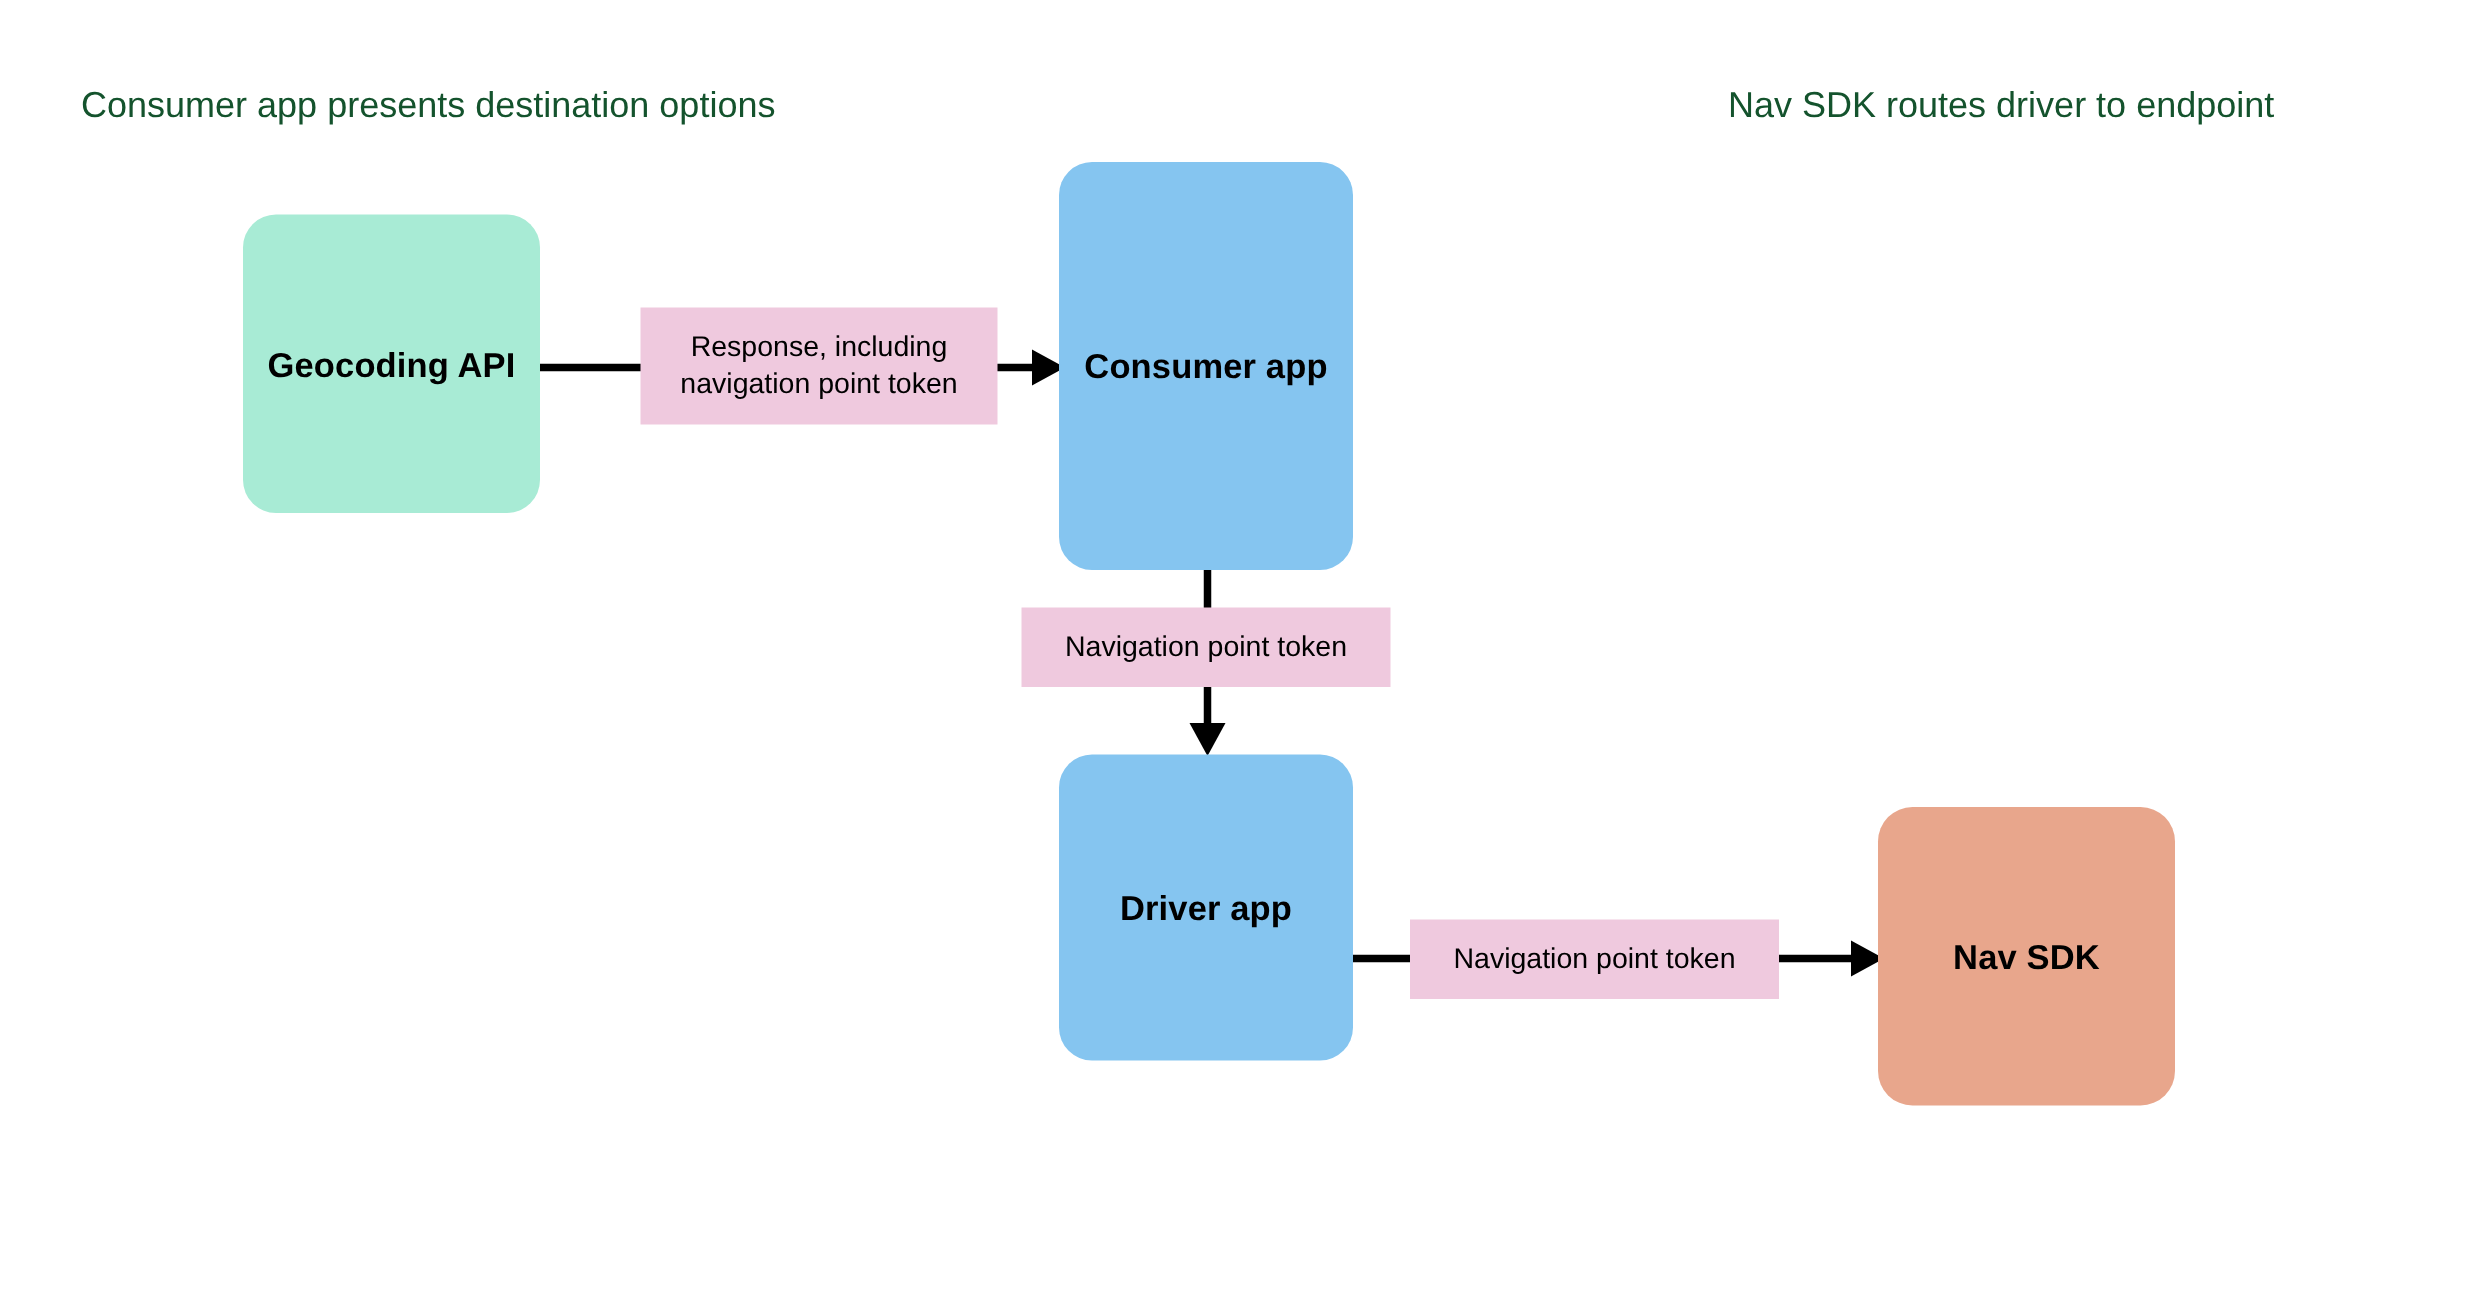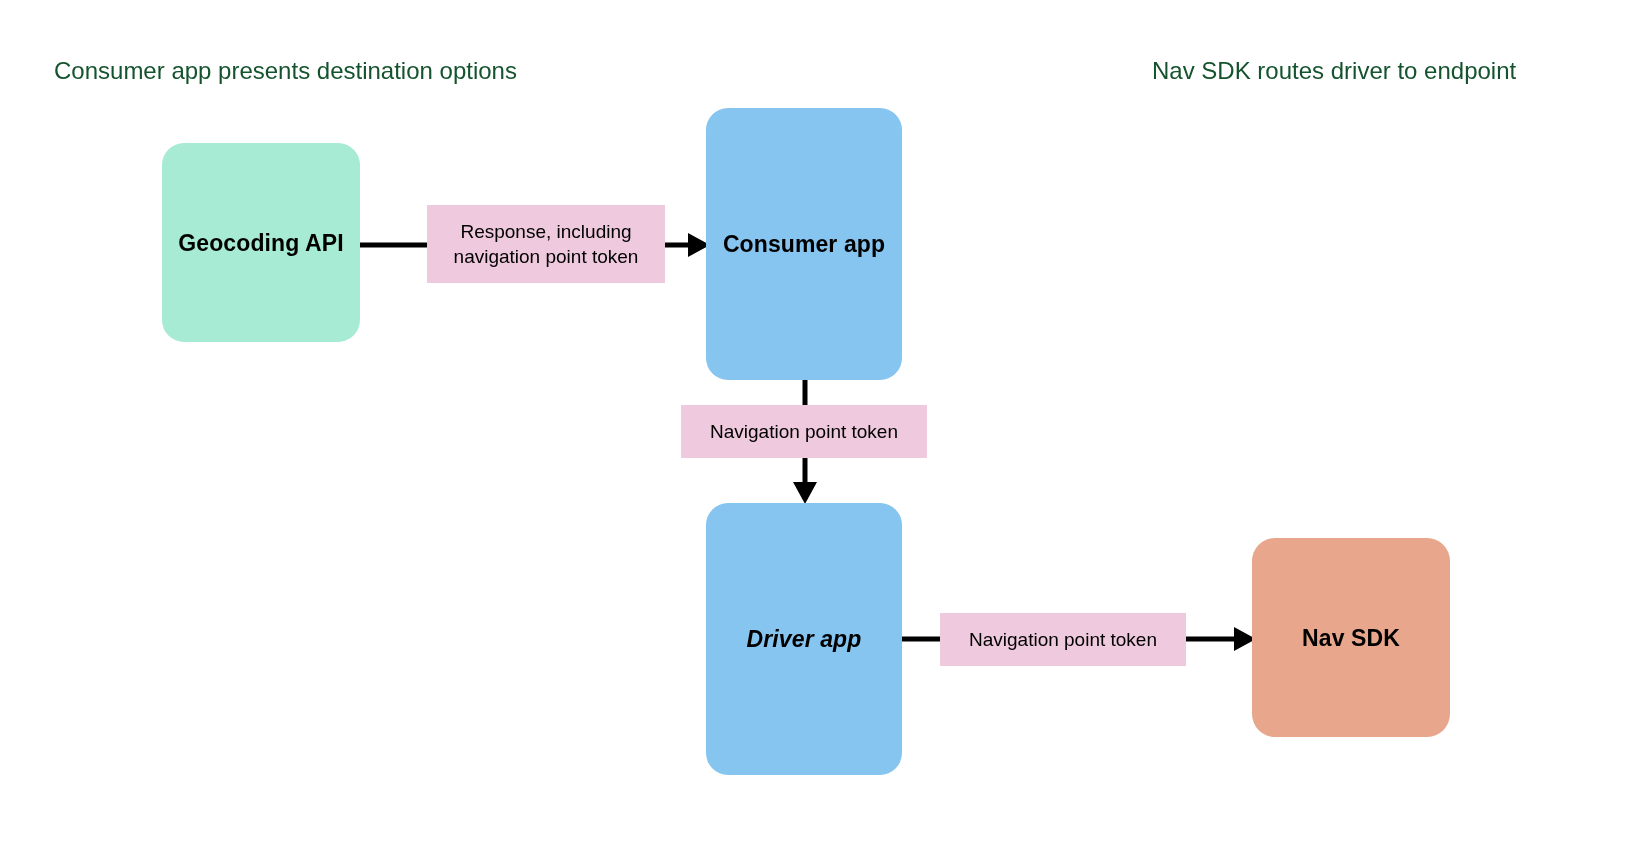--- a/index.html
+++ b/index.html
@@ -104,21 +104,21 @@
   </div>
 
   <div class="node" style="left:162px; top:143px; width:198px; height:199px; background:#A8EBD5; z-index:2;">
     <span class="node-label">Geocoding API</span>
   </div>
 
   <div class="node" style="left:706px; top:108px; width:196px; height:272px; background:#85C5F0; z-index:2;">
     <span class="node-label">Consumer app</span>
   </div>
 
-  <div class="node" style="left:706px; top:503px; width:196px; height:272px; background:#85C5F0; z-index:2;font-style:italic;">
+  <div class="node" style="left:706px; top:503px; width:196px; height:204px; background:#85C5F0; z-index:2;">
     <span class="node-label">Driver app</span>
   </div>
 
   <div class="node" style="left:1252px; top:538px; width:198px; height:199px; background:#E8A68C; z-index:2;border-radius:23px;">
     <span class="node-label">Nav SDK</span>
   </div>
 
   <div class="edge-label" style="left:398px; top:205px; width:238px; height:78px; background:#EFC9DE;margin-left:29px;">
     <span class="edge-label-text">Response, including navigation point token</span>
   </div>

